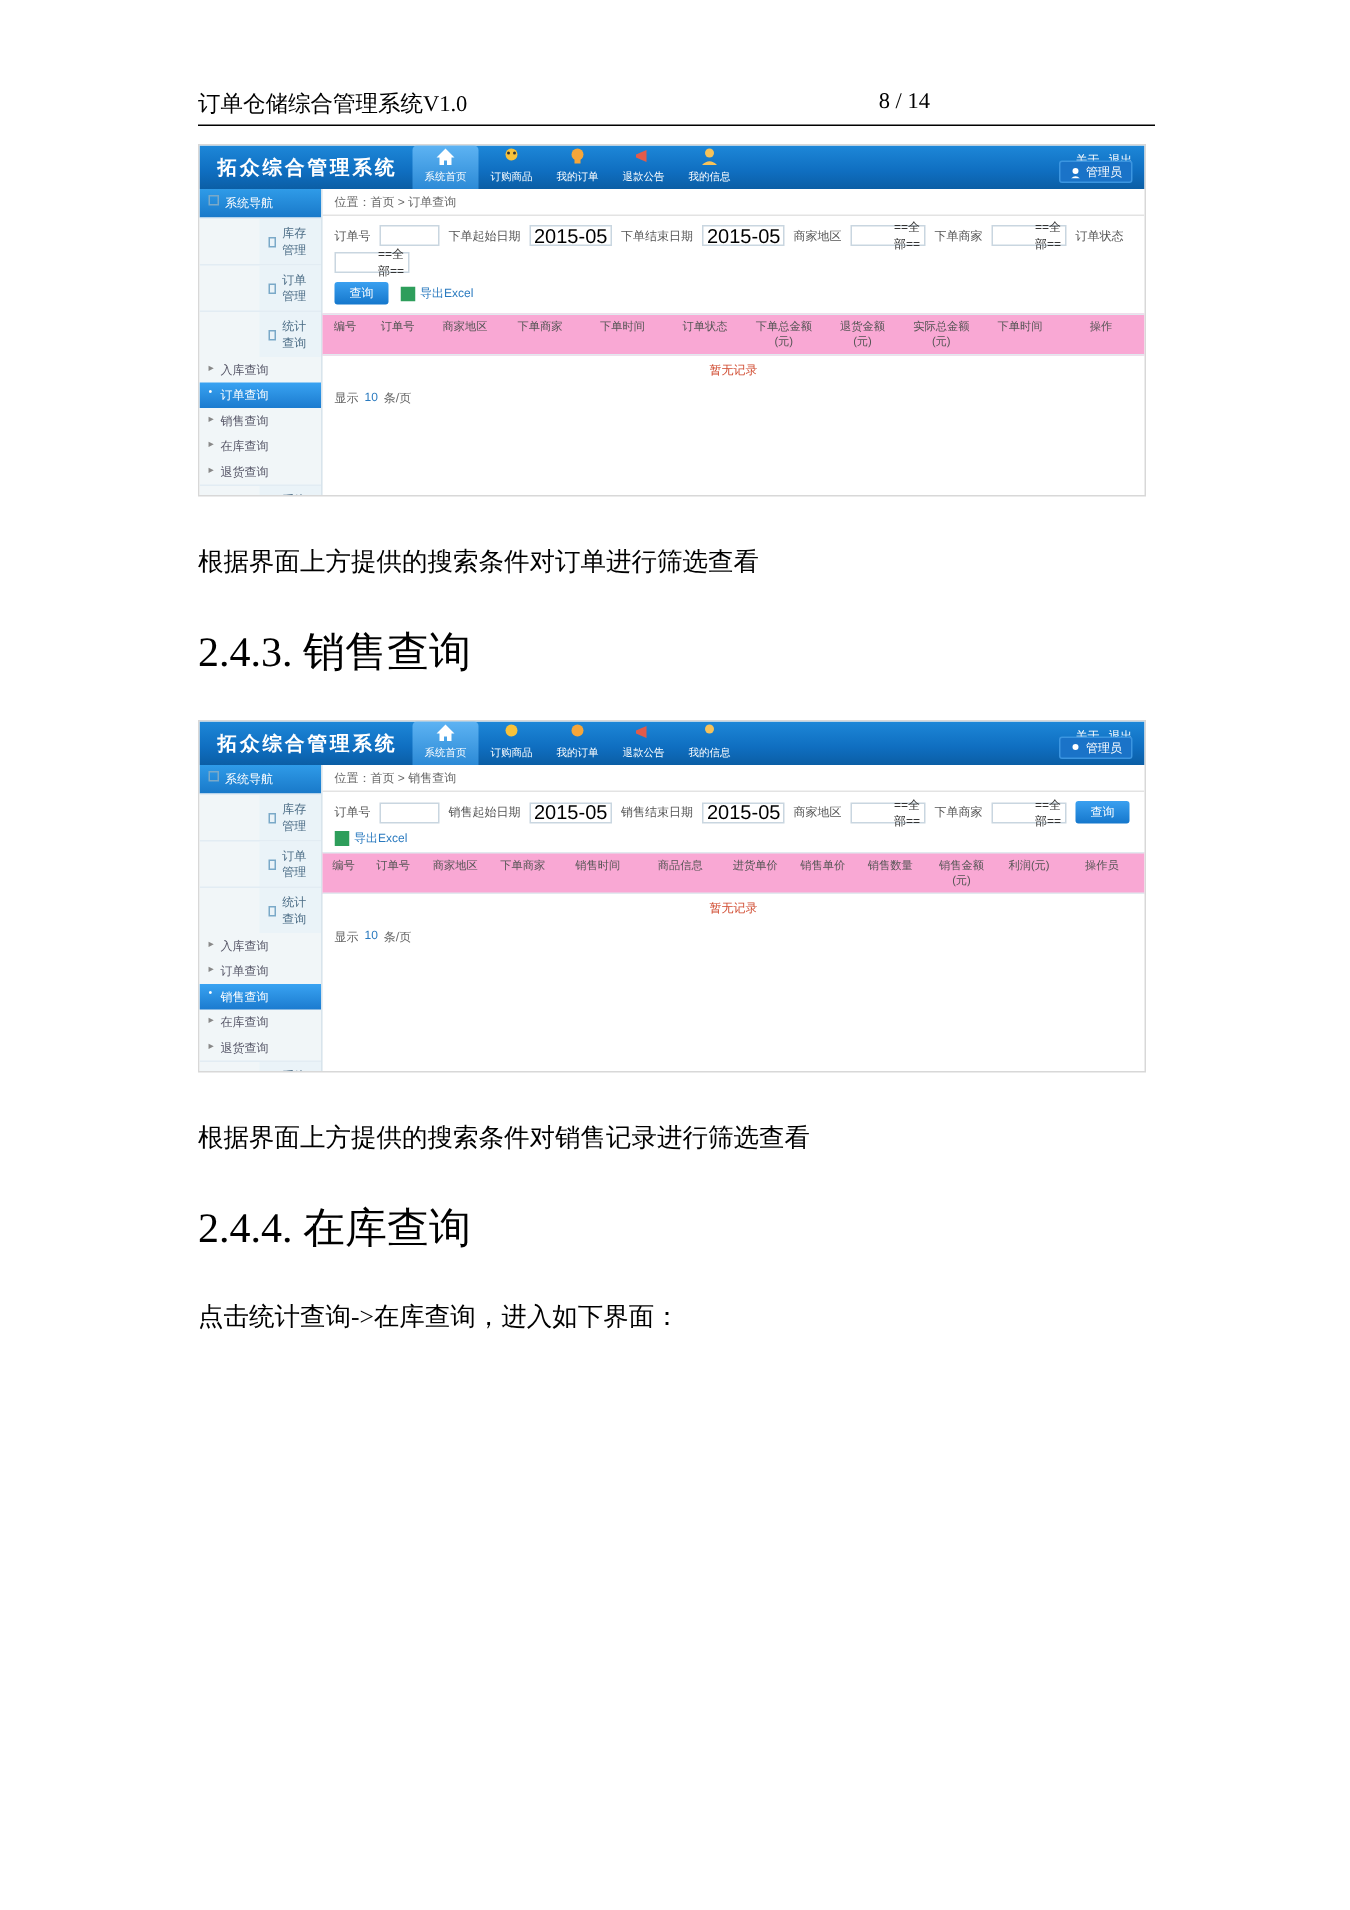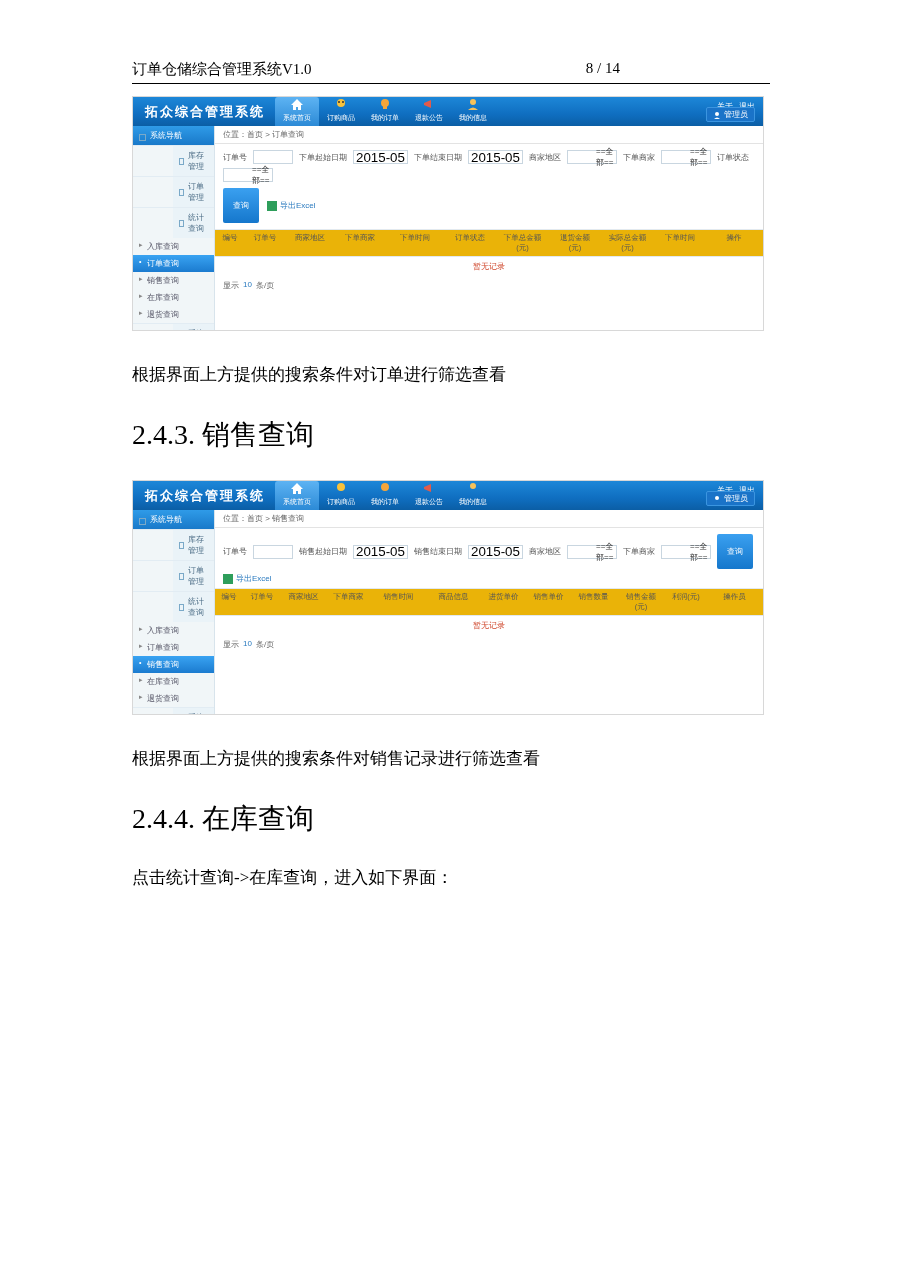--- a/index.html
+++ b/index.html
@@ -30,37 +30,37 @@
   }
   .logo { font-size: 13px; font-weight: bold; padding: 0 10px 0 12px; letter-spacing: 2px; }
   .navicons { display: flex; align-items: flex-end; height: 100%; }
   .navitem { width: 44px; text-align: center; font-size: 7px; padding-bottom: 3px;}
   .navitem .ico { display: block; margin: 0 auto 2px; }
   .navitem.active { background: linear-gradient(180deg,#5db3f3,#2c8ad6); border-radius: 3px 3px 0 0;}
   .topright { position: absolute; right: 8px; top: 4px; font-size: 8px; display:flex; gap:6px; align-items:center;}
   .admin-btn { position:absolute; right:8px; bottom:4px; background:#1a73c8; border:1px solid #3b95e0; border-radius:2px; padding:1px 6px; font-size:8px; display:flex; align-items:center; gap:3px;}
   .body { flex:1; display:flex; }
   .sidebar { width: 82px; background:#f1f6f8; border-right:1px solid #d8e4ec; }
-  .sidehdr { background: linear-gradient(180deg,#2f9be8,#1979c9); color:#fff; font-size:8px; padding:4px 6px; display:flex; align-items:flex-end; gap:4px;}
+  .sidehdr { background: linear-gradient(180deg,#2f9be8,#1979c9); color:#fff; font-size:8px; padding:4px 6px; display:flex; align-items:flex-start; gap:4px;}
   .sidegrp { border-top:1px solid #e2ecf3; }
   .sidegrp-h { padding:4px 6px; font-size:8px; color:#4a6b84; display:flex; align-items:center; gap:4px; background:#eaf3f8;margin-left:40px;}
   .sideitem { padding:3px 6px 3px 14px; font-size:8px; color:#556; position:relative; }
   .sideitem::before{ content:"▸"; position:absolute; left:6px; font-size:7px; color:#888;}
   .sideitem.active { background:linear-gradient(180deg,#39a3f2,#1b7bcf); color:#fff; }
   .sideitem.active::before{ color:#fff; content:"•";}
   .main { flex:1; display:flex; flex-direction:column; }
   .crumb { padding:3px 8px; font-size:8px; color:#666; border-bottom:1px solid #e3e3e3;}
   .filters { padding:6px 8px 4px; display:flex; flex-wrap:wrap; align-items:center; gap:4px 6px; font-size:8px;}
   .filters label { color:#555; }
   .inp { border:1px solid #c9d6e0; height:14px; background:#fff; padding:0 2px; }
   .inp.w40{width:40px;} .inp.w55{width:55px;} .inp.w50{width:50px;padding-left:28px;}
-  .btn-q { background:linear-gradient(180deg,#3aa0f0,#1577cc); color:#fff; border:none; border-radius:2px; padding:12px 10px; font-size:8px; cursor:pointer;}
+  .btn-q { background:linear-gradient(180deg,#3aa0f0,#1577cc); color:#fff; border:none; border-radius:2px; padding:2px 10px; font-size:8px; cursor:pointer;}
   .export { color:#2a7abf; display:flex; align-items:center; gap:3px;}
   .row2 { padding:2px 8px 6px; display:flex; align-items:center; gap:8px;}
-  .thdr { display:flex; background:#eab308; border-top:1px solid #e2e9ef; border-bottom:1px solid #e2e9ef; font-size:7.5px; color:#555; }
+  .thdr { display:flex; background:#f9a8d4; border-top:1px solid #e2e9ef; border-bottom:1px solid #e2e9ef; font-size:7.5px; color:#555; }
   .thdr > div { padding:3px 4px; text-align:center; }
   .nodata { text-align:center; color:#d04a2f; font-size:8px; padding:4px 0;}
   .pager { padding:4px 8px; font-size:8px; color:#666; display:flex; gap:4px;}
   .pager .pn{ color:#2a7abf;}
   .body-text { font-size: 17px; margin: 6px 0 28px; line-height:1.6;}
   .sect-h { font-size: 28px; font-weight: normal; margin: 28px 0 26px; }
   .sq { display:inline-block; width:7px; height:7px; border:1px solid #7aa9c8; vertical-align:middle;}
 </style>
 </head>
 <body>

